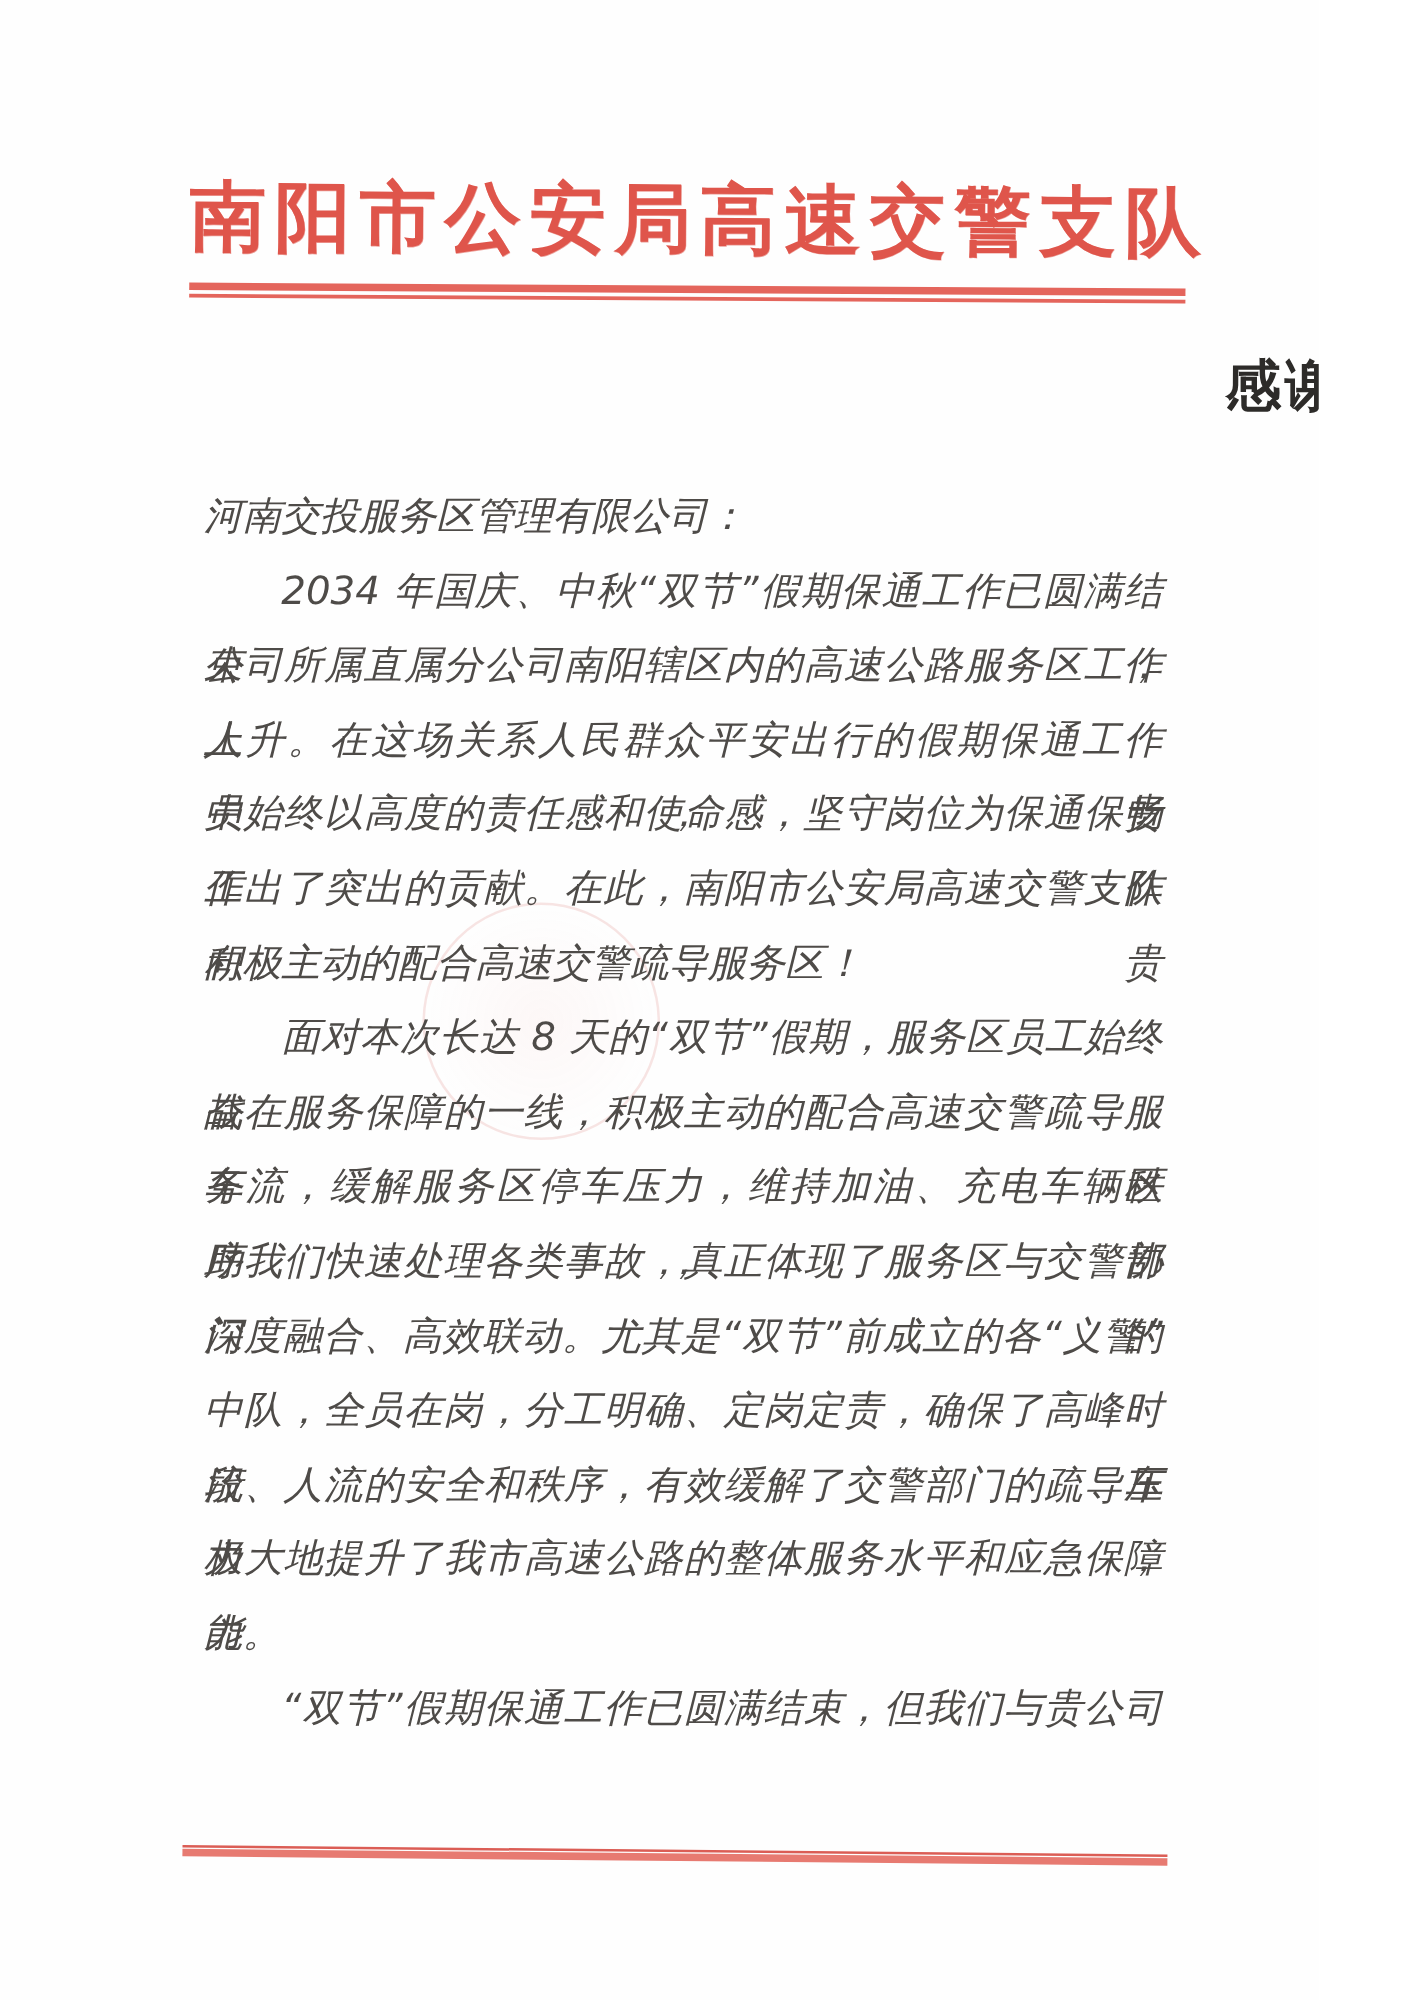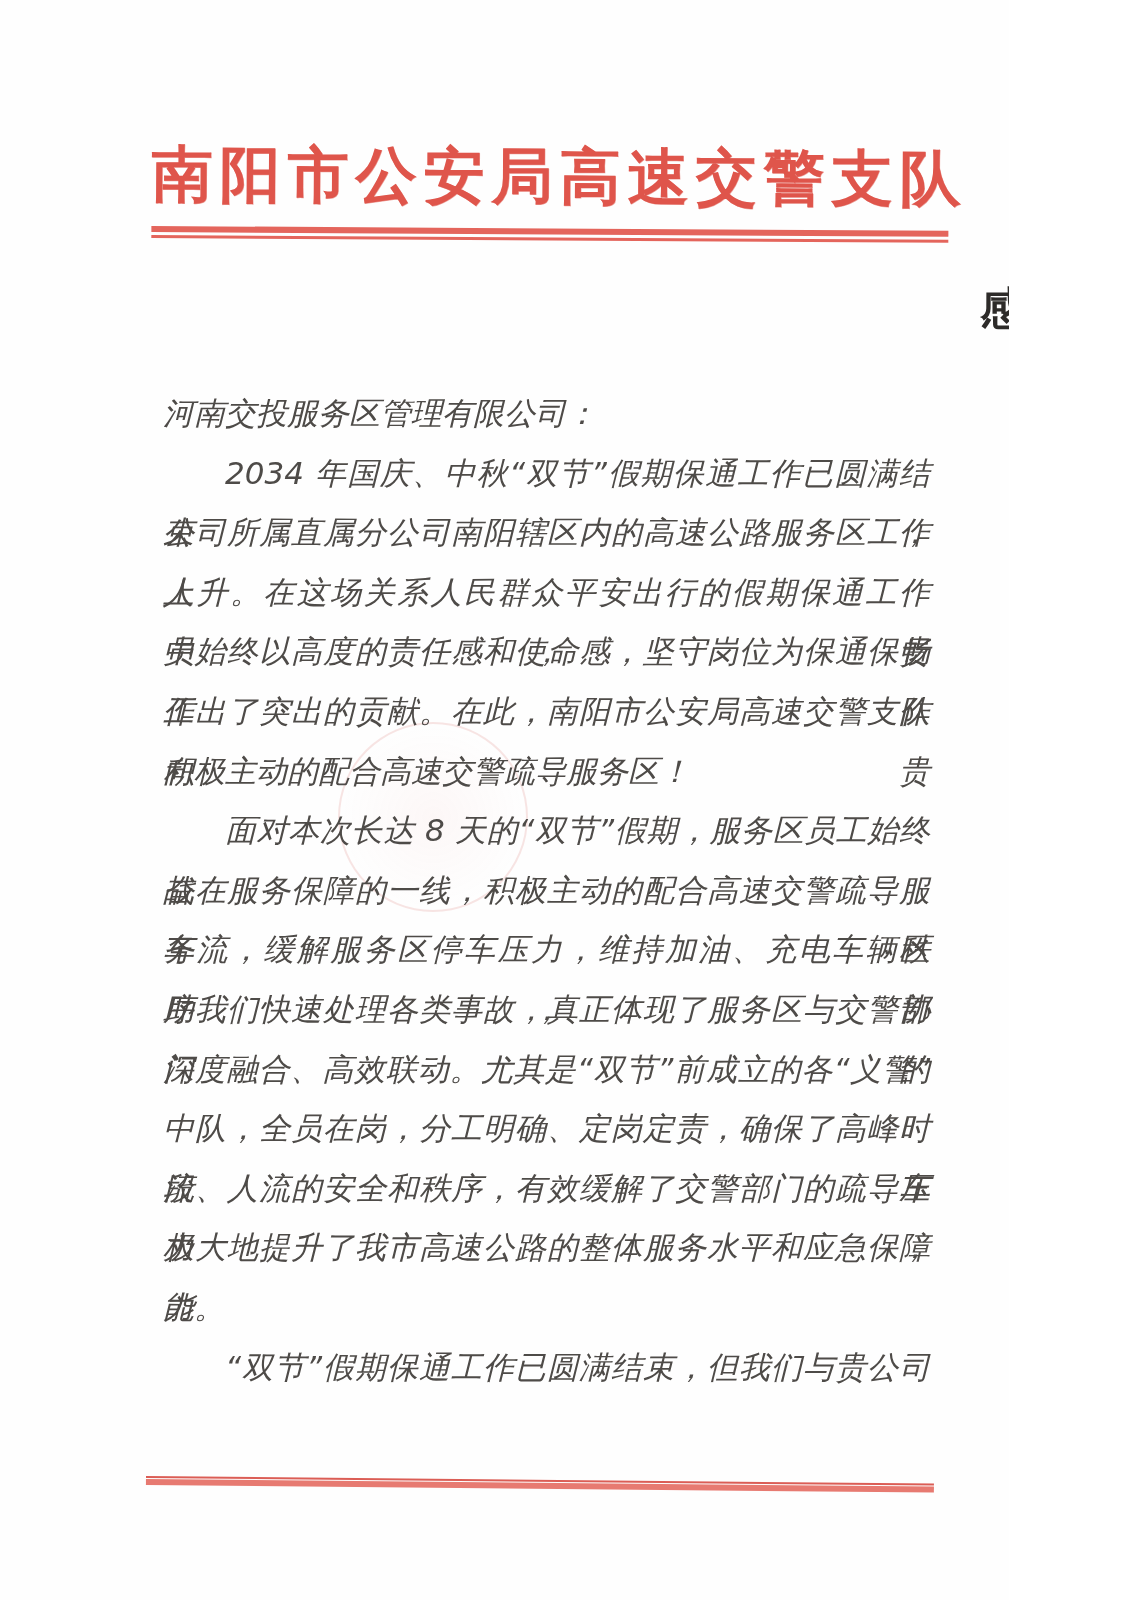--- a/index.html
+++ b/index.html
@@ -7,20 +7,21 @@
     padding: 0;
     background: #ffffff;
   }
   .page {
     position: relative;
     width: 1009px;
     height: 1600px;
     background: #fefefe;
     overflow: hidden;
     font-family: "DejaVu Sans", sans-serif;
+    padding-left: 46px;
   }
 
   
   .header-block {
     position: absolute;
     top: 128px;
     left: 152px;
     width: 797px;
     transform: rotate(0.35deg);
     transform-origin: left top;

